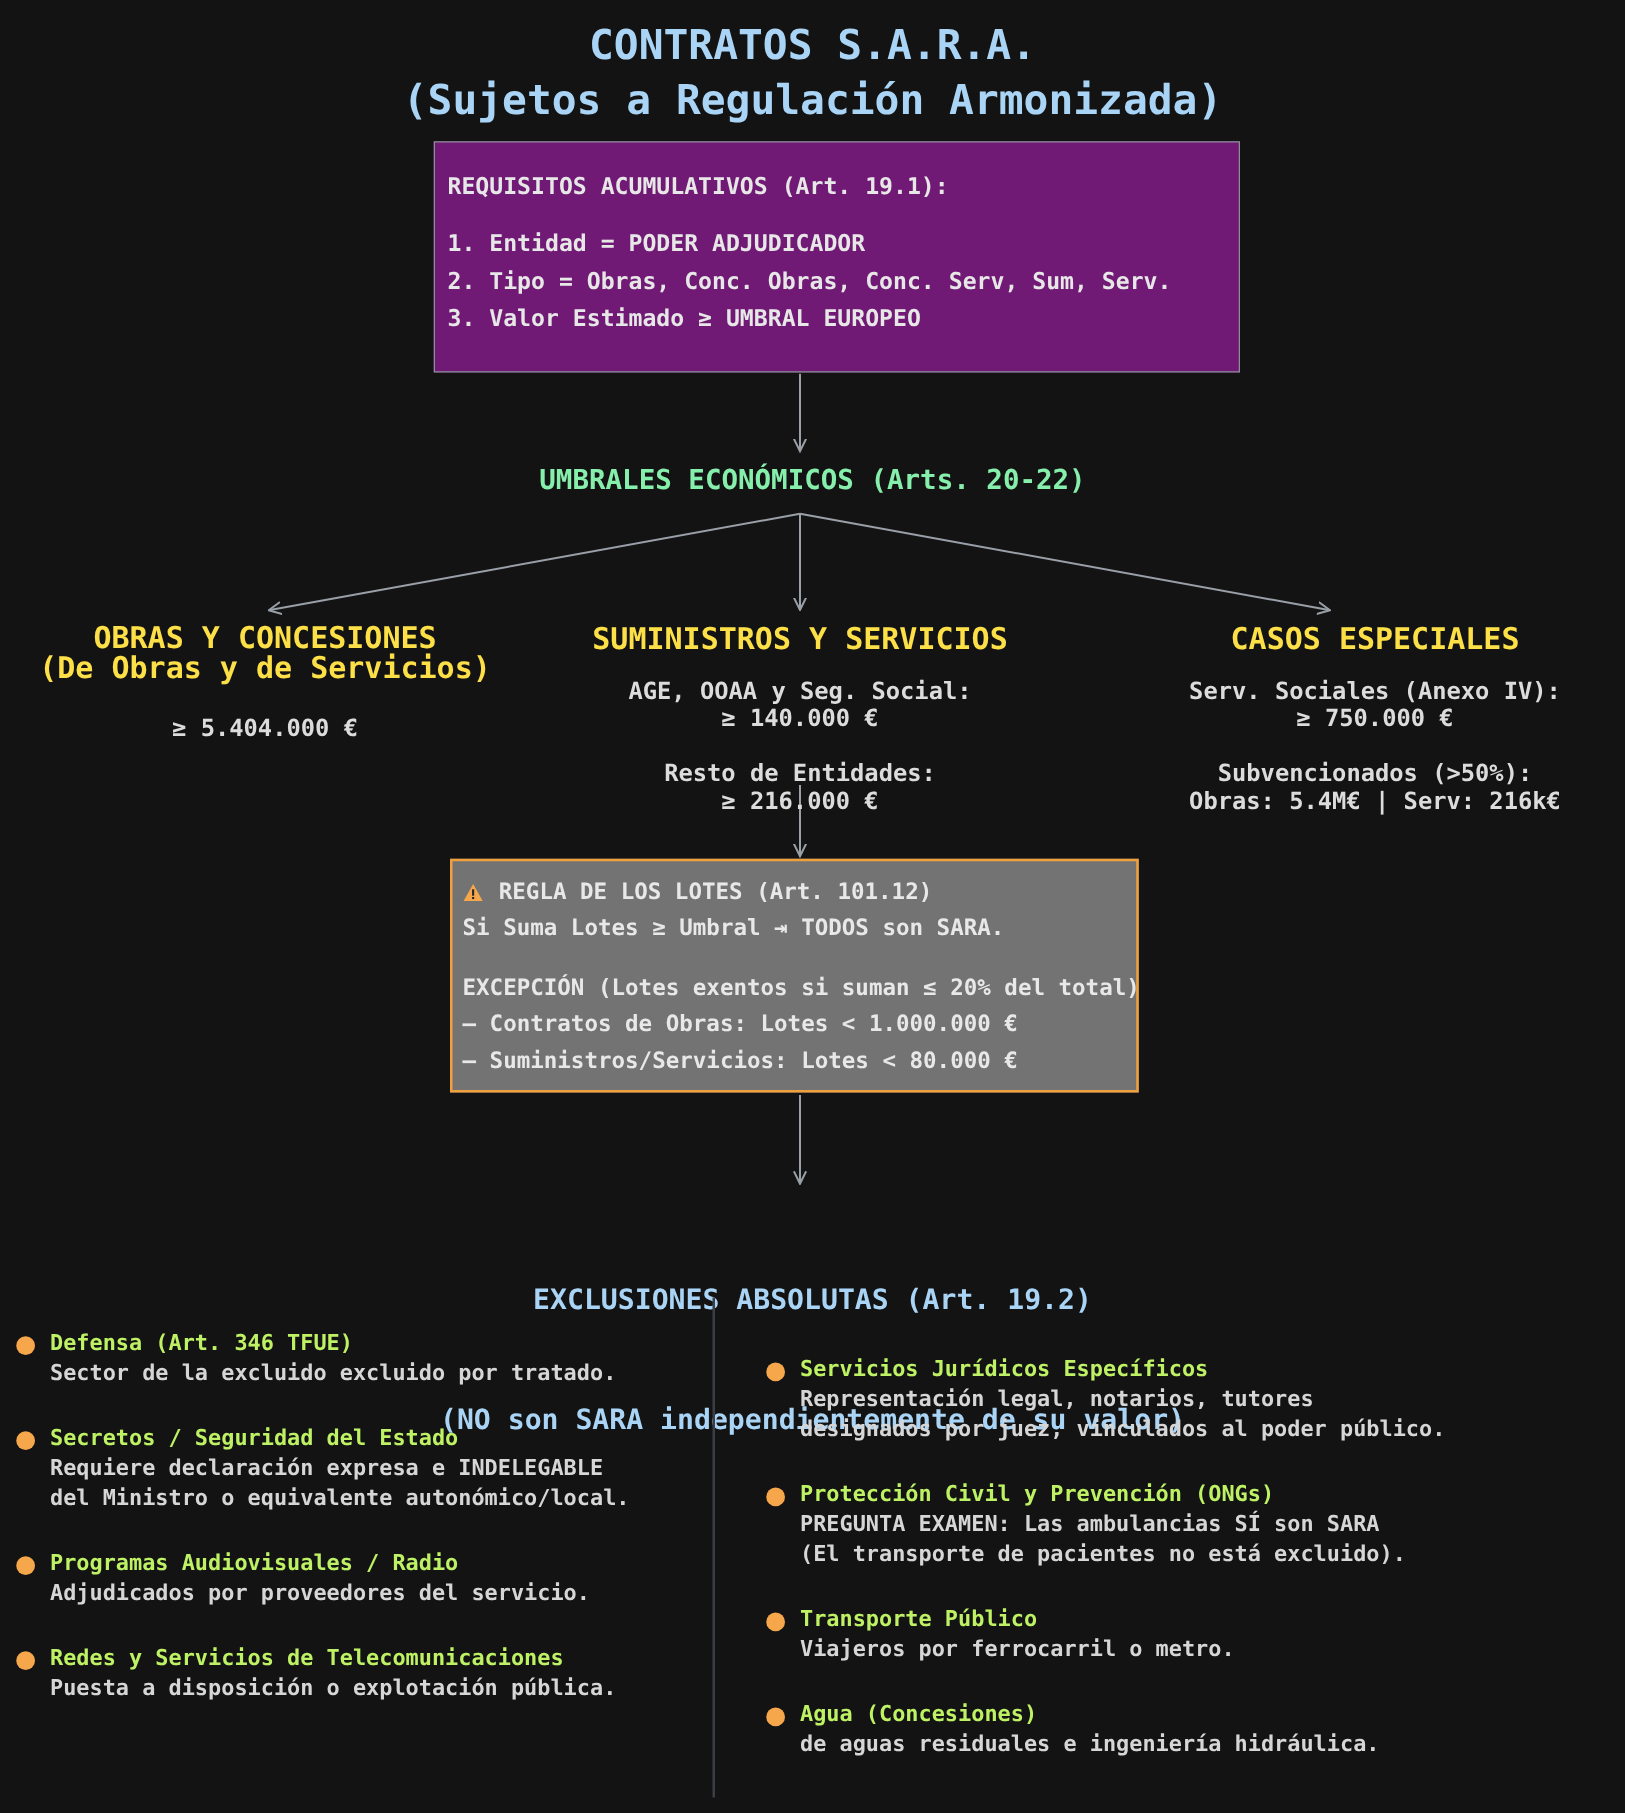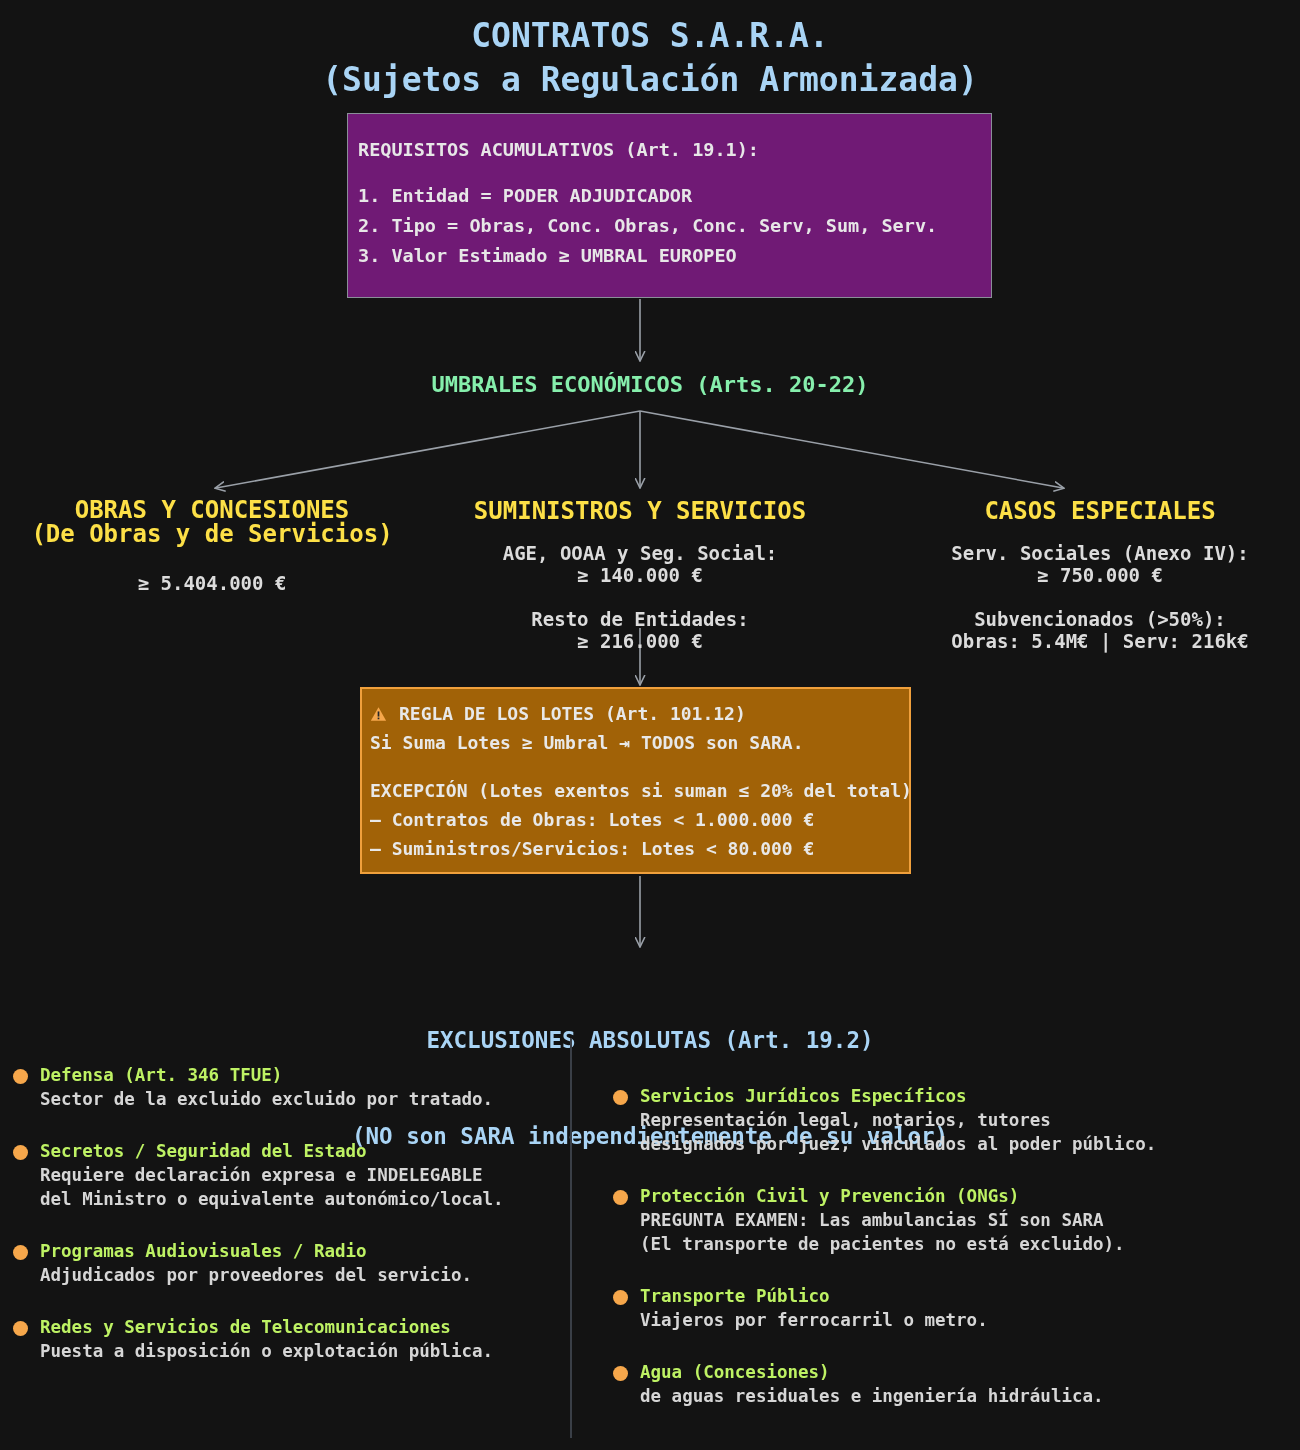--- a/index.html
+++ b/index.html
@@ -96,21 +96,21 @@
 
   #col-casos { left: 900px; top: 498px; width: 400px; }
   #col-casos .grp { margin-top: 18px; }
   #col-casos .grp2 { margin-top: 22px; }
 
   
   #lotes-box {
     position: absolute;
     left: 360px; top: 687px;
     width: 551px; height: 187px;
-    background: #a16207;
+    background: #737373;
     border: 2px solid #f0a03c;
     padding: 10px 0 0 8px;
     overflow: hidden;
   }
   #lotes-box .line {
     color: #e8e8e8;
     font-size: 18px;
     line-height: 29px;
     white-space: pre;
   }

